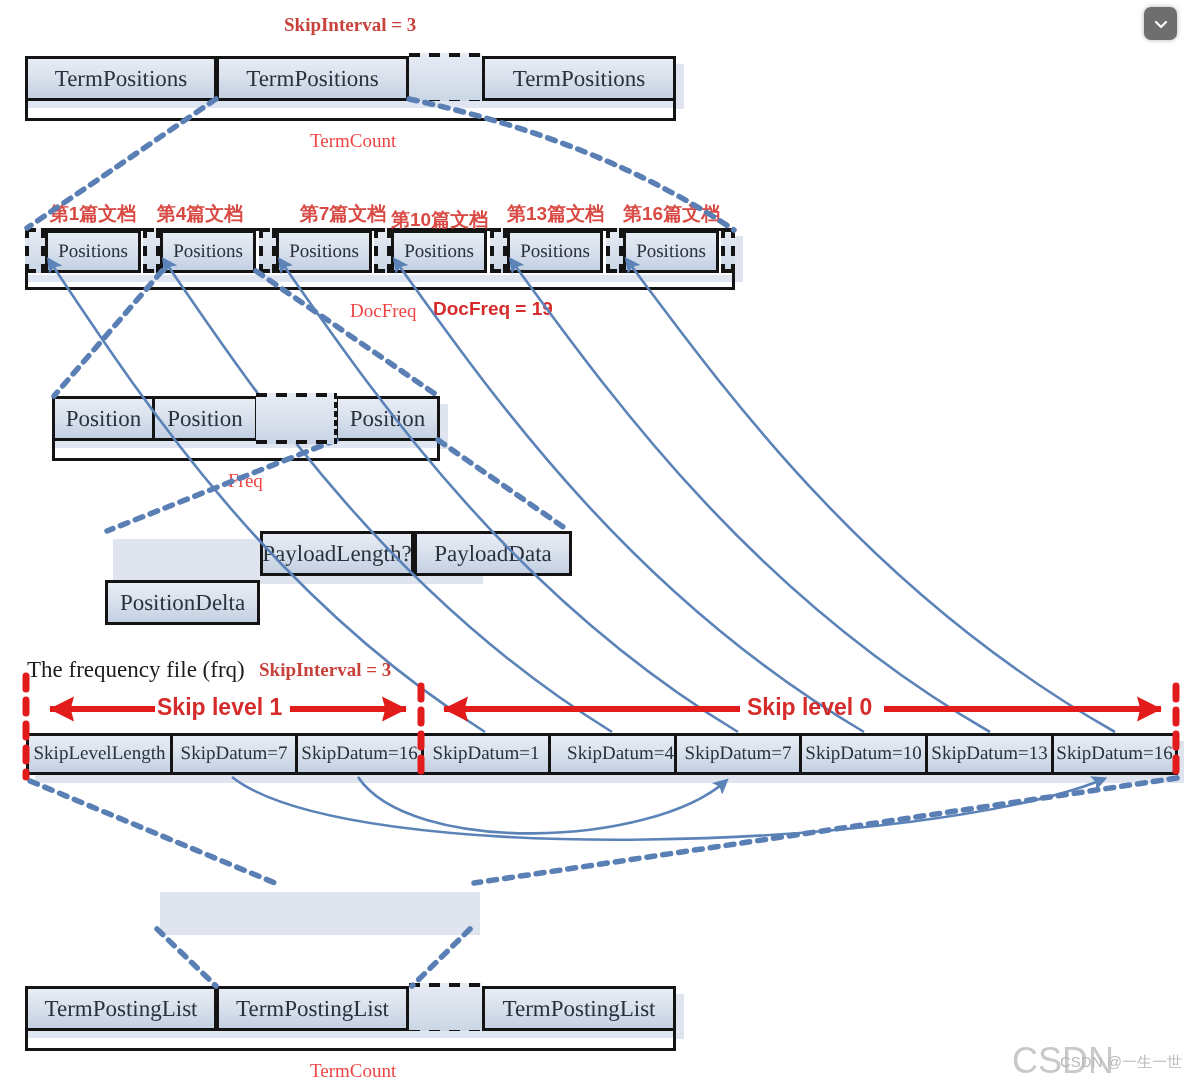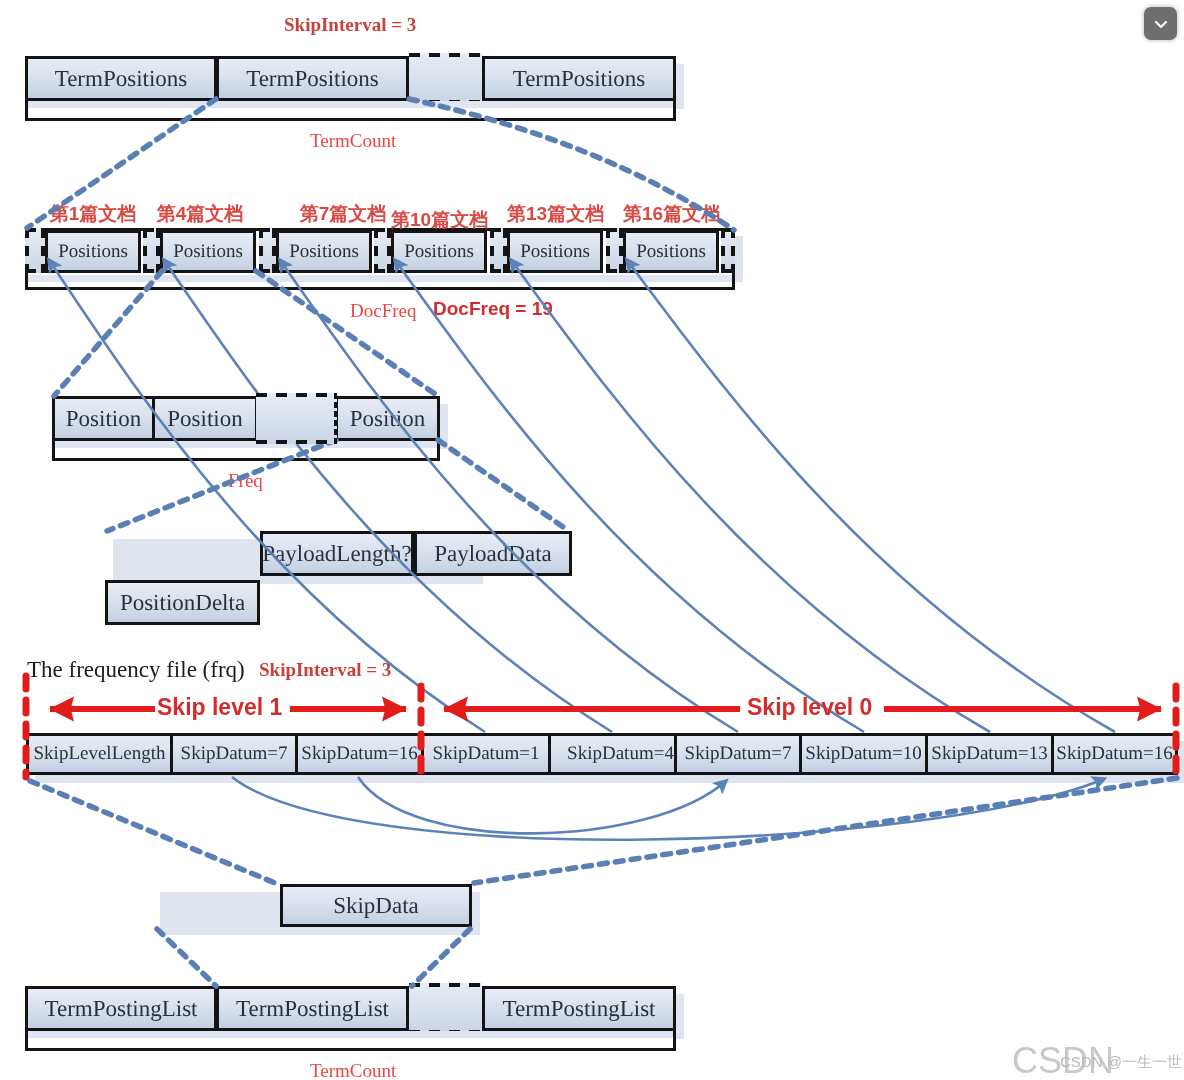--- a/index.html
+++ b/index.html
@@ -112,21 +112,20 @@
       <div class="cell" style="left: 295px; top: 733px; width: 129px; height: 42px; font-size: 19px;">SkipDatum=16</div>
       <div class="cell" style="left: 421px; top: 733px; width: 130px; height: 42px; font-size: 19px;">SkipDatum=1</div>
       <div class="cell" style="left: 548px; top: 733px; width: 129px; height: 42px; font-size: 19px; padding-left: 16px;">SkipDatum=4</div>
       <div class="cell" style="left: 674px; top: 733px; width: 128px; height: 42px; font-size: 19px;">SkipDatum=7</div>
       <div class="cell" style="left: 799px; top: 733px; width: 129px; height: 42px; font-size: 19px;">SkipDatum=10</div>
       <div class="cell" style="left: 925px; top: 733px; width: 129px; height: 42px; font-size: 19px;">SkipDatum=13</div>
       <div class="cell" style="left: 1051px; top: 733px; width: 127px; height: 42px; font-size: 19px;">SkipDatum=16</div>
     </div>
 
   <div class="shadow" style="left:160px;top:892px;width:320px;height:43px;"></div>
-  <div class="cell" style="left:280px;top:884px;width:192px;height:43px;font-size:23px;">SkipData</div>
 
   <div class="shadow" style="left:33px;top:994px;width:651px;height:45px;"></div>
   <div class="outerbox" style="left:25px;top:986px;width:651px;height:65px;"></div>
   <div class="cell" style="left:25px;top:986px;width:192px;height:45px;font-size:23px;">TermPostingList</div>
   <div class="cell" style="left:216px;top:986px;width:193px;height:45px;font-size:23px;">TermPostingList</div>
   <div class="dcell-h" style="left:409px;top:983px;width:73px;height:51px;"></div>
   <div class="cell" style="left:482px;top:986px;width:194px;height:45px;font-size:23px;">TermPostingList</div>
   <div class="abs" style="left:28px;top:1031px;width:645px;height:7px;background:#dfe6f1;"></div>
   <div class="caption abs" style="left:310px;top:1060px;">TermCount</div>
 

